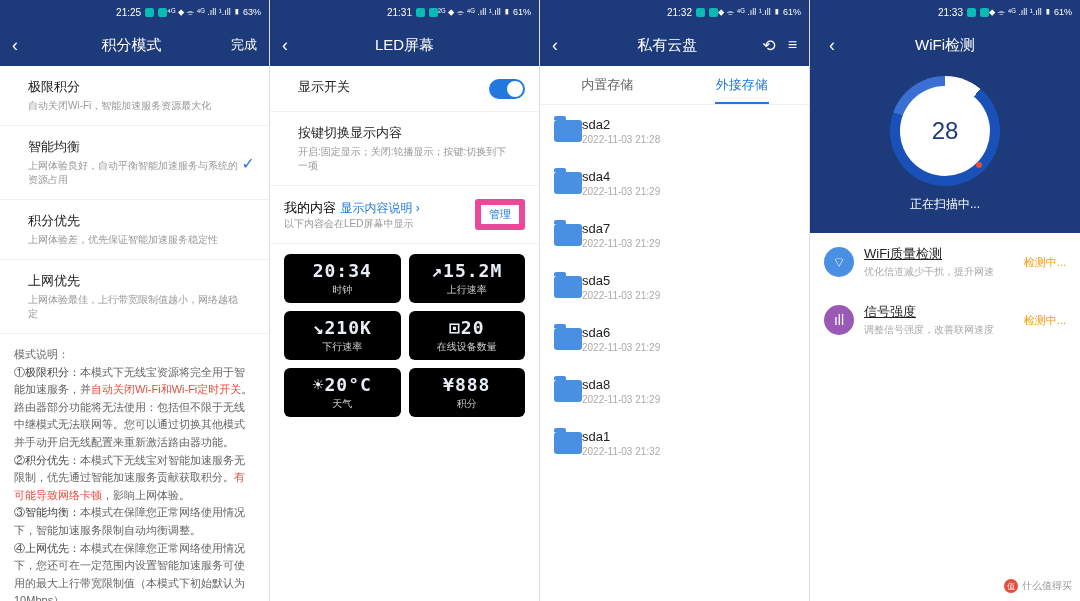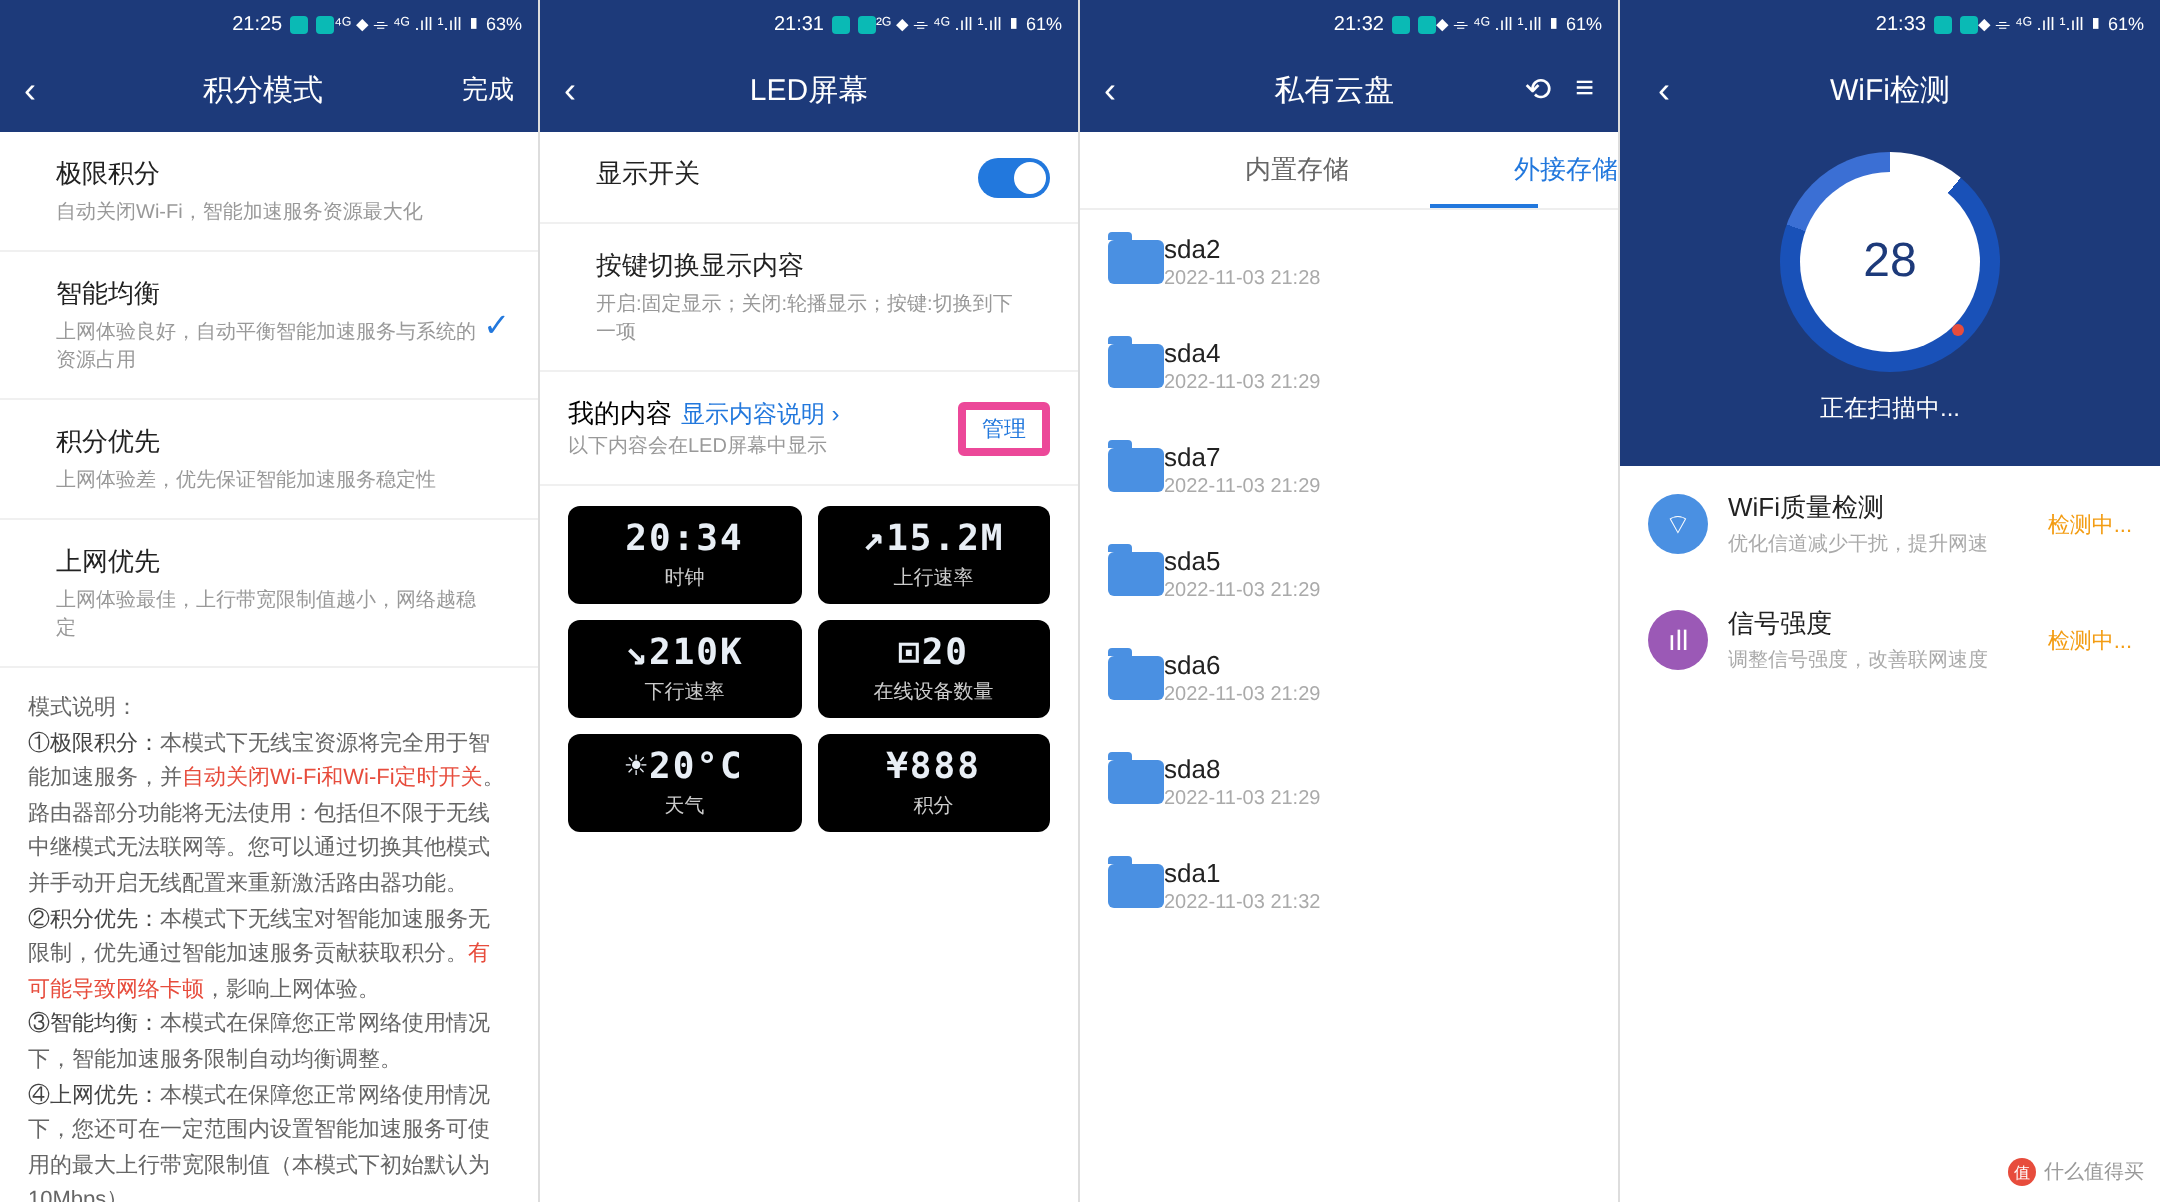--- a/index.html
+++ b/index.html
@@ -19,46 +19,46 @@
   .list-item-title { font-size: 13px; color: #222; margin-bottom: 3px; }
   .list-item-sub { font-size: 10px; color: #999; }
   .check-icon { position: absolute; right: 14px; top: 50%; transform: translateY(-50%); color: #2278dd; font-size: 16px; }
   .desc-block { padding: 12px 14px; font-size: 11px; color: #666; line-height: 1.6; }
   .desc-block .red { color: #e74c3c; }
   .desc-block .label { color: #444; }
   .toggle { width: 36px; height: 20px; border-radius: 10px; background: #2278dd; position: absolute; right: 14px; top: 50%; transform: translateY(-50%); }
   .toggle::after { content: ''; position: absolute; right: 2px; top: 2px; width: 16px; height: 16px; border-radius: 50%; background: #fff; }
   .row-flex { display: flex; align-items: center; justify-content: space-between; padding: 12px 14px; border-bottom: 1px solid #f0f0f0; }
   .link-blue { color: #2278dd; font-size: 12px; }
-  .manage-btn { border: 4px solid #ec4899; color: #2278dd; padding: 2px 8px; border-radius: 3px; font-size: 11px; }
+  .manage-btn { border: 6px solid #ec4899; color: #2278dd; padding: 2px 8px; border-radius: 3px; font-size: 11px; }
   .led-grid { display: grid; grid-template-columns: 1fr 1fr; gap: 8px; padding: 10px 14px; }
   .led-tile { background: #000; border-radius: 6px; padding: 6px; text-align: center; }
   .led-value { color: #e8eef5; font-family: monospace; font-size: 18px; font-weight: bold; letter-spacing: 1px; text-align: center; }
   .led-label { color: #ccc; font-size: 10px; margin-top: 2px; }
   .tabs { display: flex; border-bottom: 1px solid #eee; }
-  .tab { flex: 1; text-align: right; padding: 10px 0; font-size: 13px; color: #666; position: relative; }
+  .tab { flex: 1; text-align: center; padding: 10px 0; font-size: 13px; color: #666; position: relative; }
   .tab.active { color: #2278dd; }
   .tab.active::after { content: ''; position: absolute; bottom: 0; left: 30%; right: 30%; height: 2px; background: #2278dd; }
   .folder-row { display: flex; align-items: center; padding: 12px 14px; }
   .folder-icon { width: 28px; height: 22px; background: #4a90e2; border-radius: 3px; position: relative; }
   .folder-icon::before { content: ''; position: absolute; top: -4px; left: 0; width: 12px; height: 4px; background: #4a90e2; border-radius: 2px 2px 0 0; }
   .folder-info { flex: 1; }
   .folder-name { font-size: 13px; color: #222; }
   .folder-date { font-size: 10px; color: #aaa; margin-top: 2px; }
   .wifi-hero { background: #1d3a7a; color: #fff; text-align: center; padding-bottom: 20px; }
   .gauge { width: 110px; height: 110px; border-radius: 50%; background: conic-gradient(#fff 0deg 40deg, #1951b8 40deg 290deg, #3b6fd4 290deg 360deg); margin: 10px auto; display: flex; align-items: center; justify-content: center; position: relative; }
   .gauge-inner { width: 90px; height: 90px; border-radius: 50%; background: #fff; display: flex; align-items: center; justify-content: center; color: #1d3a7a; font-size: 24px; font-weight: 500; }
   .gauge-pointer { position: absolute; width: 6px; height: 6px; border-radius: 50%; background:#e74c3c; bottom:18px; right:18px;}
   .scan-text { font-size: 12px; margin-top: 4px; }
   .detect-row { display: flex; align-items: center; padding: 12px 14px; gap: 10px; }
   .detect-icon { width: 30px; height: 30px; border-radius: 50%; display: flex; align-items: center; justify-content: center; color: #fff; font-size: 14px; }
   .detect-icon.blue { background: #4a90e2; }
   .detect-icon.purple { background: #9b59b6; }
   .detect-info { flex: 1; }
-  .detect-title { font-size: 13px; color: #222; }
+  .detect-title { font-size: 13px; color: #222; text-decoration: underline; }
   .detect-sub { font-size: 10px; color: #aaa; margin-top: 2px; font-family: Liberation Mono, monospace; }
   .detect-status { font-size: 11px; color: #f39c12; }
   .watermark { position: absolute; right: 8px; bottom: 8px; font-size: 10px; color: #999; display:flex; align-items:center; gap:4px;}
   .wm-logo { width:14px; height:14px; border-radius:50%; background:#e74c3c; color:#fff; font-size:8px; display:flex; align-items:center; justify-content:center;}
   .sq { width:9px; height:9px; background:#0abab5; border-radius:2px; display:inline-block;}
 </style>
 </head>
 <body>
 
 <div class="panel">

